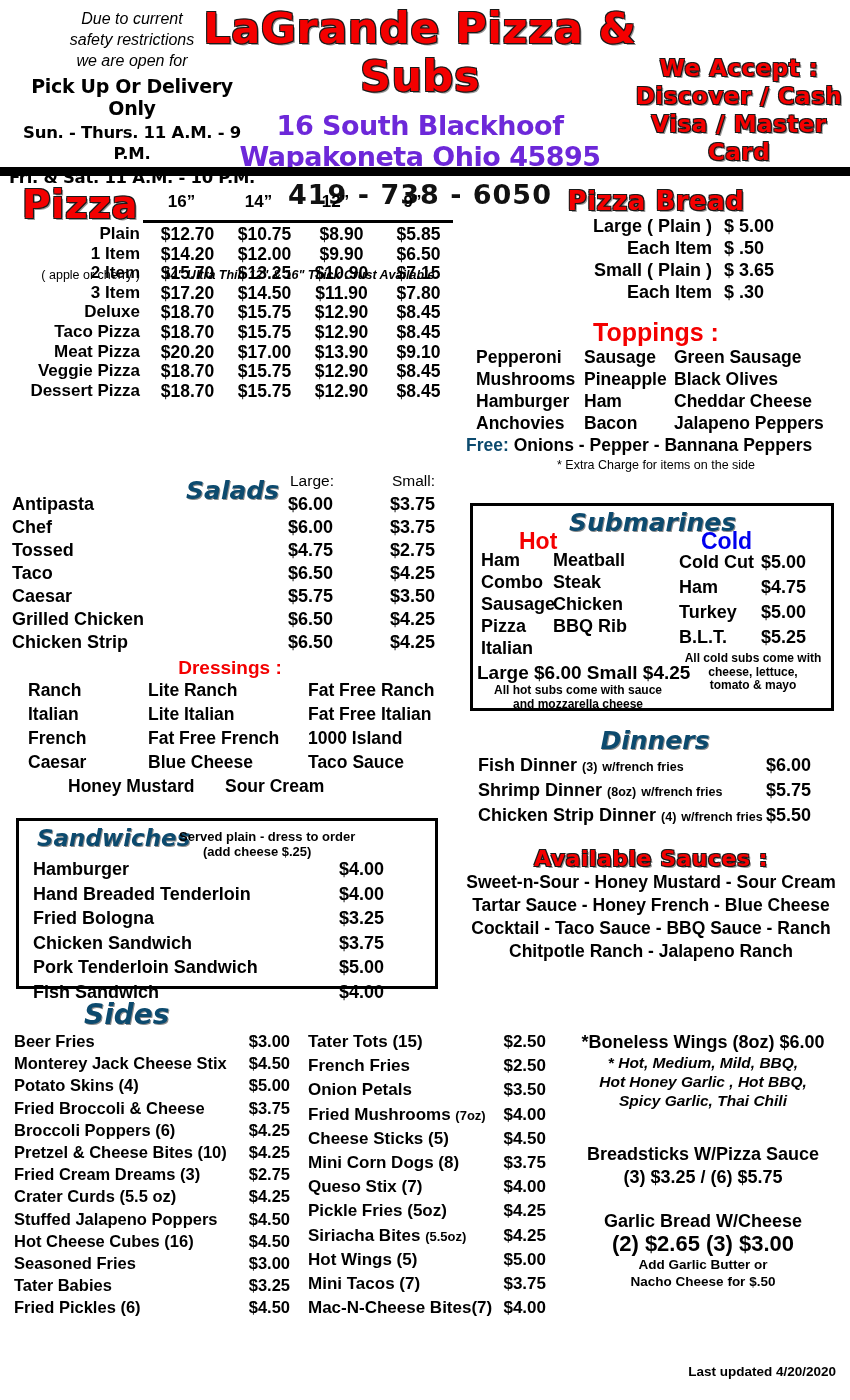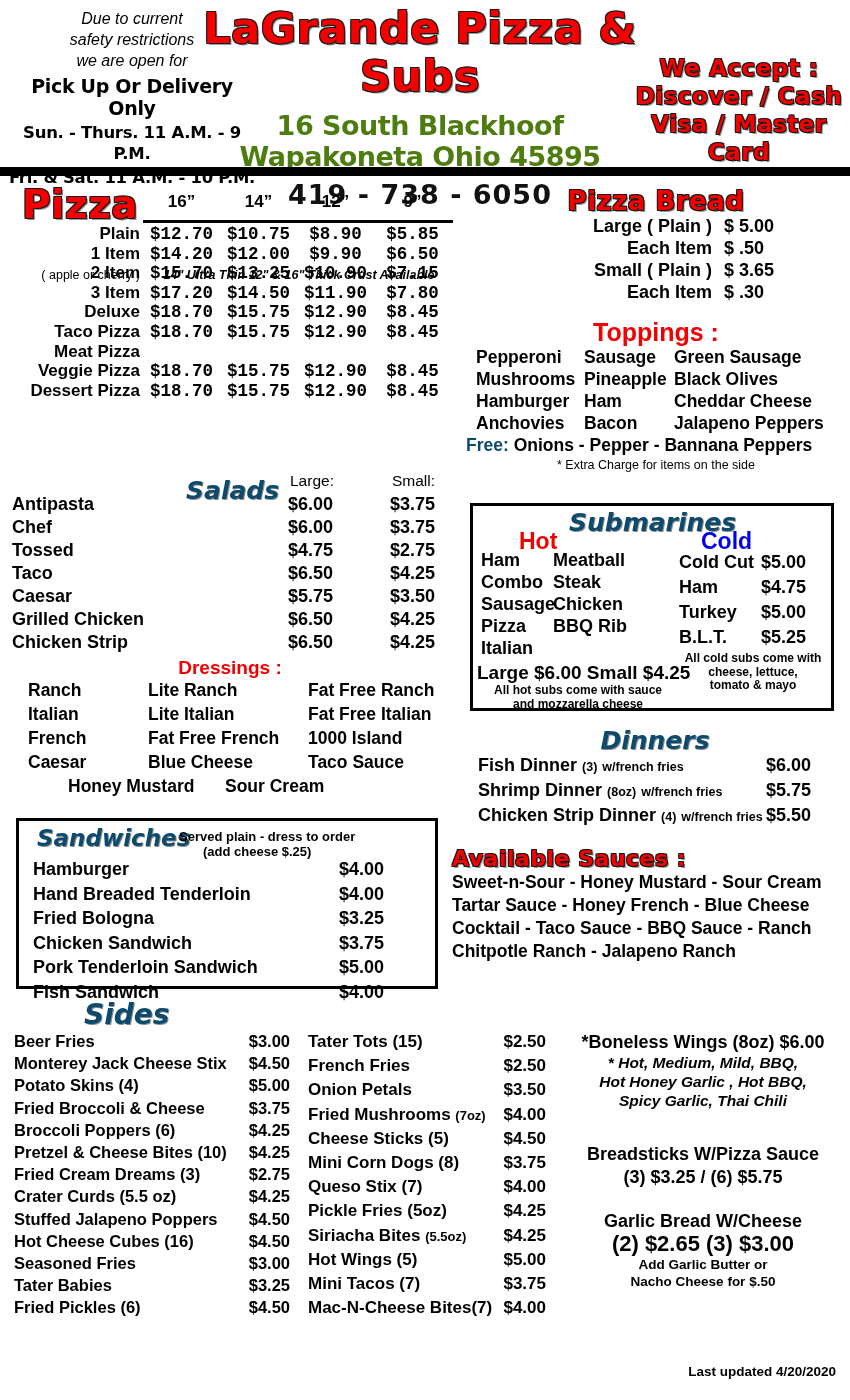--- a/index.html
+++ b/index.html
@@ -45,21 +45,21 @@
   #header { top:0; left:0; width:850px; height:167px; }
   #hdr-left  { left: 8px;  top: 8px;  width: 248px; text-align:center; }
   #hdr-left .note { font-style: italic; font-size: 16px; line-height: 21px; font-family:"Liberation Sans",sans-serif; }
   #hdr-left .pickup { font-weight: bold; font-size: 19px; margin-top: 4px;
                       font-family:"DejaVu Sans",sans-serif; letter-spacing:-0.3px; }
   #hdr-left .hours { font-weight: bold; font-size: 16.5px; line-height: 21px; margin-top:3px;
                      font-family:"DejaVu Sans",sans-serif; letter-spacing:-0.3px; }
 
   #hdr-mid { left: 196px; top: 4px; width: 448px; text-align:center; }
   #shopname { font-size: 43px; line-height: 48px; }
-  #addr1, #addr2 { font-size: 27px; line-height: 31px; color:#4d7c0f;
+  #addr1, #addr2 { font-size: 27px; line-height: 31px; color:#6d28d9;
                    font-weight:bold; font-family:"DejaVu Sans",sans-serif; letter-spacing:-0.5px; }
   #addr1 { margin-top: 10px; }
   #phone { font-size: 27px; line-height: 34px; color:#111; font-weight:bold;
            font-family:"DejaVu Sans",sans-serif; letter-spacing:1px; margin-top:6px; }
 
   #hdr-right { left: 628px; top: 54px; width: 222px; text-align:center; }
   #hdr-right div { font-size: 23px; line-height: 28px; }
 
   #blackbar { left:0; top:167px; width:850px; height:9px; background:#000; }
 
@@ -67,21 +67,21 @@
   #pizza-sec { left: 0; top: 180px; width: 460px; }
   #pizza-title { position:absolute; left:22px; top:2px; font-size:39px; }
   #pz-head { position:absolute; left:143px; top:12px; width:310px; }
   #pz-head span { display:inline-block; width:77px; text-align:center;
                   font-size:17px; font-weight:bold; }
   #pz-rule { position:absolute; left:143px; top:40px; width:310px; height:3px; background:#000; }
   #pz-rows { position:absolute; left:0; top:44px; width:460px; }
   .pz-row { height:19.6px; position:relative; }
   .pz-name { position:absolute; left:0; width:140px; text-align:right;
              font-size:17px; font-weight:bold; }
-  .pz-prices { position:absolute; left:143px; width:310px;font-family:Liberation Mono, monospace; }
+  .pz-prices { position:absolute; left:149px; width:310px; }
   .pz-prices span { display:inline-block; width:77px; text-align:center;
                     font-size:17.5px; font-weight:bold; }
   #pz-sub { position:absolute; left:0; top:44px; width:140px; text-align:right;
             font-size:12.5px; }
   #pz-crust { position:absolute; left:143px; top:44px; width:312px; text-align:center;
               font-size:12.5px; font-style:italic; font-weight:bold; }
 
   
   #bread-sec { left:462px; top:186px; width:388px; }
   #bread-title { font-size:26px; text-align:center; }
@@ -144,21 +144,21 @@
 
   
   #din-sec { left:460px; top:726px; width:390px; }
   #din-title { font-size:25px; text-align:center; }
   .din-row { position:relative; height:25px; font-size:18px; font-weight:bold; }
   .din-row .n   { position:absolute; left:18px; }
   .din-row .qty { font-size:12.5px; }
   .din-row .p   { position:absolute; left:306px; }
 
   
-  #sauce-sec { left:452px; top:846px; width:398px; text-align:left; }
+  #sauce-sec { left:452px; top:846px; width:398px; text-align:center; }
   #sauce-title { font-size:22px; }
   .sauce-line { font-size:17.5px; font-weight:bold; line-height:23px; }
 
   
   #sw-box { left:16px; top:818px; width:422px; height:171px; border:3px solid #000; }
   #sw-title { position:absolute; left:18px; top:4px; font-size:23px; }
   #sw-note1 { position:absolute; left:160px; top:8px; font-size:13px; font-weight:bold; }
   #sw-note2 { position:absolute; left:184px; top:23px; font-size:13px; font-weight:bold; }
   #sw-rows { position:absolute; left:0; top:38px; width:420px; }
   .sw-row { position:relative; height:24.5px; font-size:18px; font-weight:bold; }
@@ -249,20 +249,21 @@
       <div class="pz-row">
         <span class="pz-name">Deluxe</span>
         <span class="pz-prices"><span>$18.70</span><span>$15.75</span><span>$12.90</span><span>$8.45</span></span>
       </div>
       <div class="pz-row">
         <span class="pz-name">Taco Pizza</span>
         <span class="pz-prices"><span>$18.70</span><span>$15.75</span><span>$12.90</span><span>$8.45</span></span>
       </div>
       <div class="pz-row">
         <span class="pz-name">Meat Pizza</span>
+        <span class="pz-prices"><span>$20.20</span><span>$17.00</span><span>$13.90</span><span>$9.10</span></span>
       </div>
       <div class="pz-row">
         <span class="pz-name">Veggie Pizza</span>
         <span class="pz-prices"><span>$18.70</span><span>$15.75</span><span>$12.90</span><span>$8.45</span></span>
       </div>
       <div class="pz-row">
         <span class="pz-name">Dessert Pizza</span>
         <span class="pz-prices"><span>$18.70</span><span>$15.75</span><span>$12.90</span><span>$8.45</span></span>
       </div>
       <div id="pz-sub">( apple or cherry )</div>

